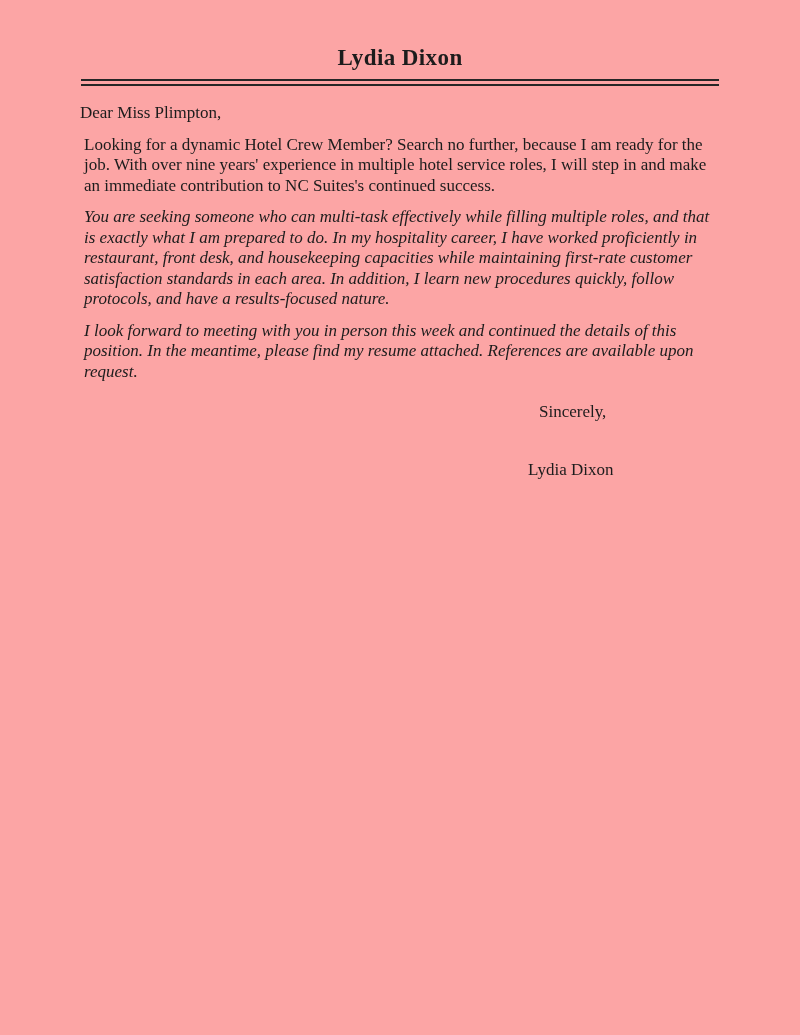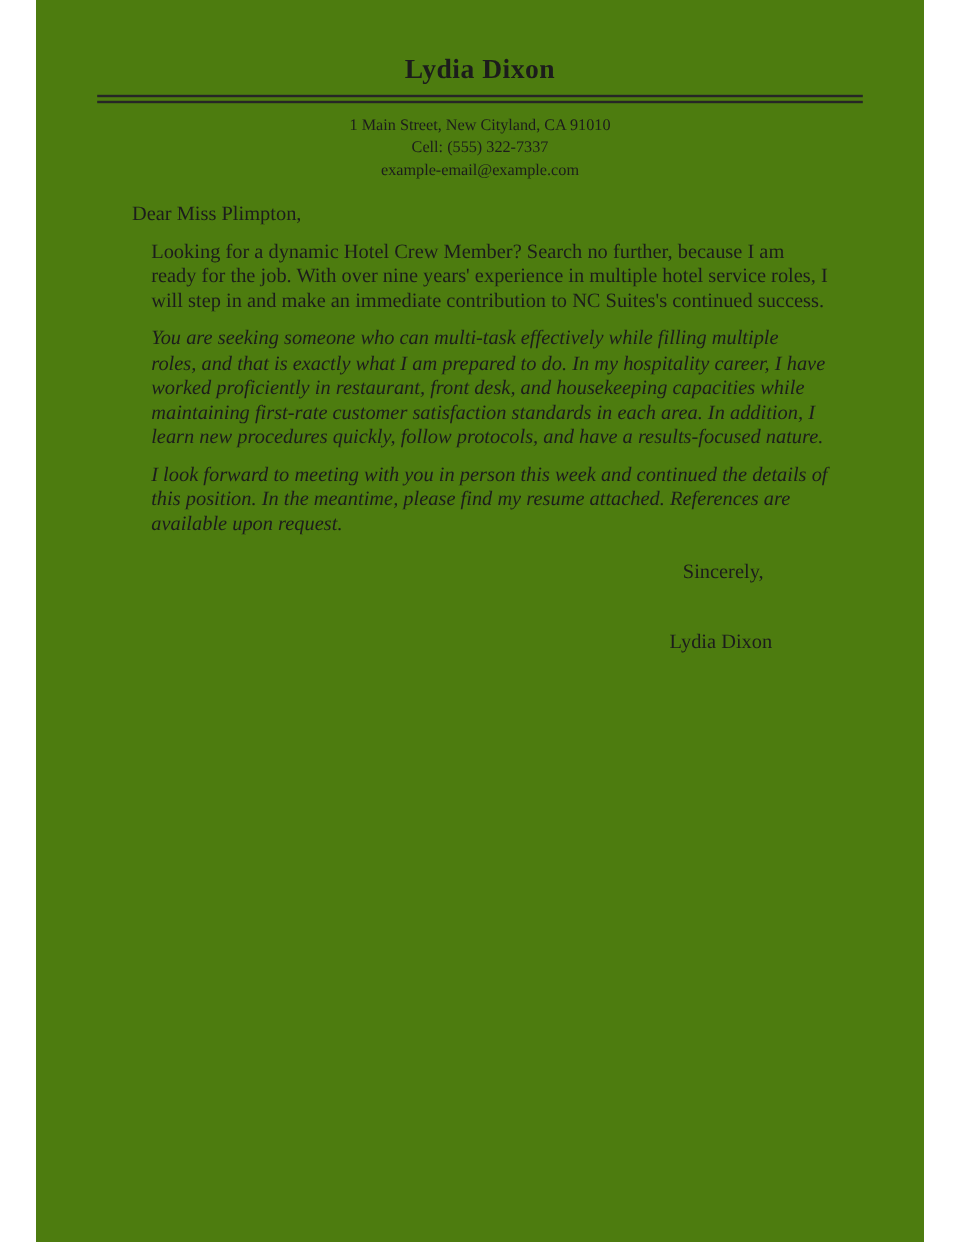--- a/index.html
+++ b/index.html
@@ -2,24 +2,24 @@
 <html><head>
 <meta charset="utf-8">
 <style>
   html, body {
     margin: 0;
     padding: 0;
     background: #ffffff;
   }
   .page {
     position: relative;
-    width: 740px;
+    width: 800px;
     height: 1035px;
     margin: 0 auto;
-    background: #4d7c0f;
+    background: #fca5a5;
     box-sizing: border-box;
     font-family: "Liberation Serif", "DejaVu Serif", serif;
     color: #1c1c1c;
     overflow: hidden;
   }
   .letter-header {
     text-align: center;
     padding-top: 44px;
   }
   .sender-name {
@@ -47,21 +47,21 @@
     padding: 0 80px;
     margin-top: 17px;
     font-size: 17px;
     line-height: 20.5px;
     text-align: left;
   }
   .salutation {
     margin: 0 0 11px 0;
   }
   .para {
-    margin: 0 0 11px 16px;
+    margin: 0 0 11px 4px;
   }
   .para + .para {
     margin-top: 11px;
     font-style: italic;
   }
   .closing-block {
     margin-top: 20px;
     margin-left: 448px;
   }
   .closing {
@@ -72,25 +72,20 @@
   }
 </style>
 </head>
 <body>
 
 <div class="page">
 
   <div class="letter-header">
     <div class="sender-name">Lydia Dixon</div>
     <div class="double-rule"></div>
-    <div class="contact-block">
-      <span class="contact-line">1 Main Street, New Cityland, CA 91010</span>
-      <span class="contact-line">Cell: (555) 322-7337</span>
-      <span class="contact-line">example-email@example.com</span>
-    </div>
   </div>
 
   <div class="letter-body">
     <p class="salutation">Dear Miss Plimpton,</p>
 
     <p class="para">Looking for a dynamic Hotel Crew Member? Search no further, because I am ready for the job. With over nine years' experience in multiple hotel service roles, I will step in and make an immediate contribution to NC Suites's continued success.</p>
 
     <p class="para">You are seeking someone who can multi-task effectively while filling multiple roles, and that is exactly what I am prepared to do. In my hospitality career, I have worked proficiently in restaurant, front desk, and housekeeping capacities while maintaining first-rate customer satisfaction standards in each area. In addition, I learn new procedures quickly, follow protocols, and have a results-focused nature.</p>
 
     <p class="para">I look forward to meeting with you in person this week and continued the details of this position. In the meantime, please find my resume attached. References are available upon request.</p>

